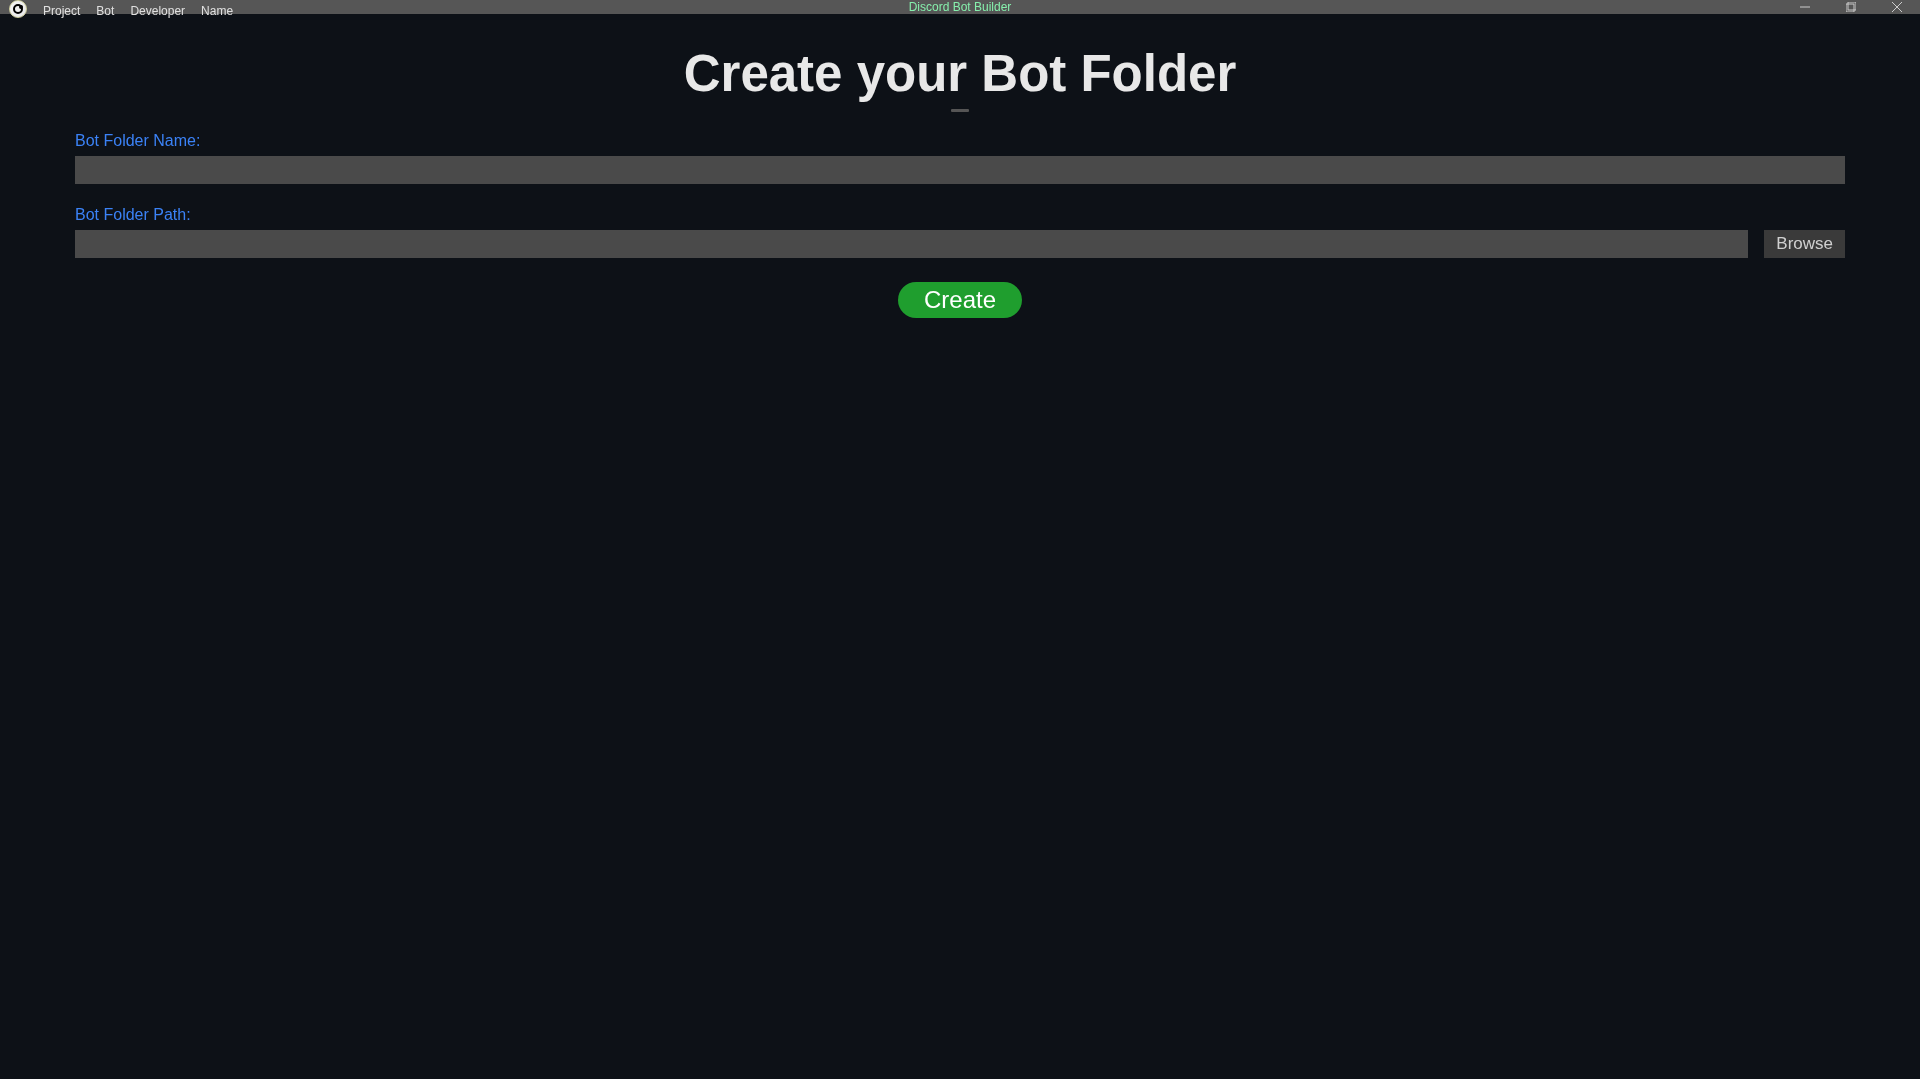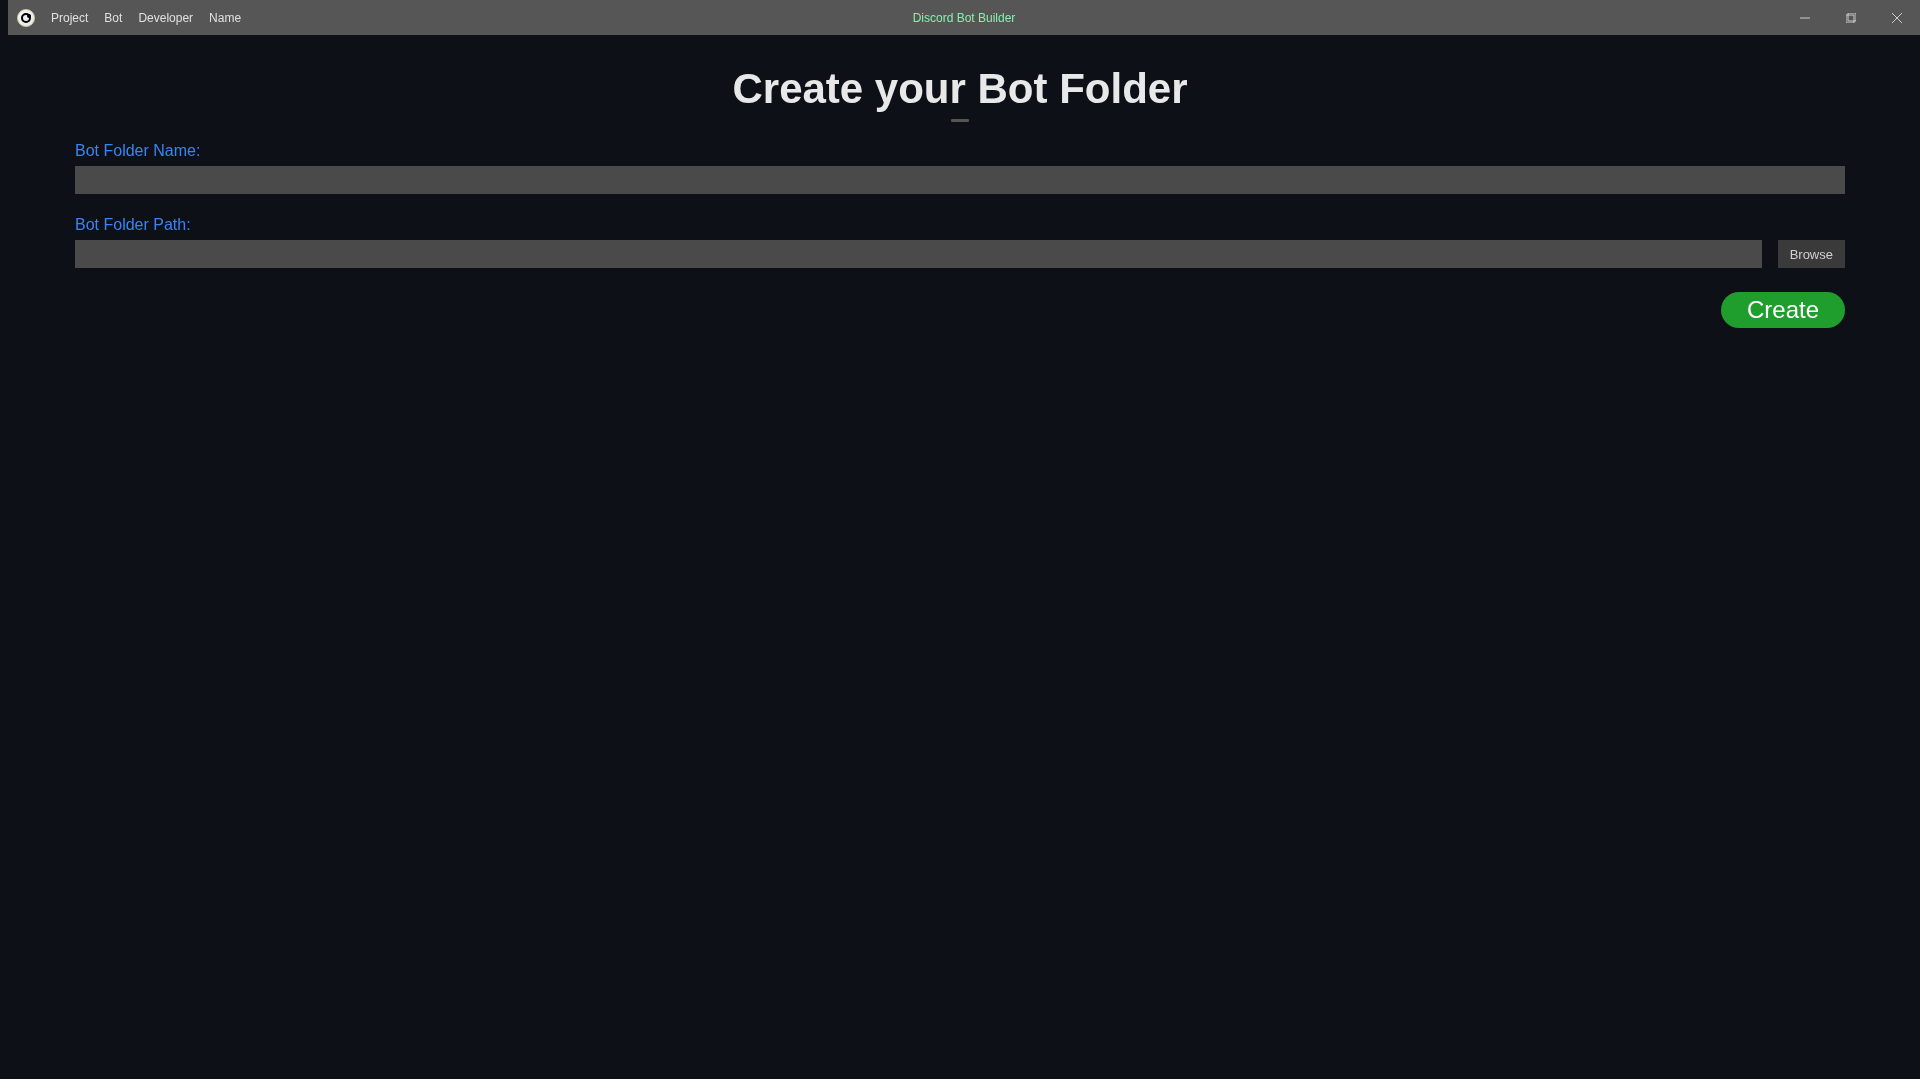--- a/index.html
+++ b/index.html
@@ -11,26 +11,25 @@
     body {
       width: 1920px;
       height: 1079px;
       background: #0d1117;
       font-family: 'Segoe UI', Tahoma, Geneva, Verdana, sans-serif;
       color: #e0e0e0;
       overflow: hidden;
     }
     
     .titlebar {
-      height: 35px;
+      height: 14px;
       background: #565656;
       display: flex;
-      align-items: center;
+      align-items: flex-start;
       position: relative;
-      margin-left: 8px;
     }
     
     .app-icon {
       width: 18px;
       height: 18px;
       margin-left: 9px;
       margin-right: 8px;
       border-radius: 50%;
       background: linear-gradient(135deg, #f5f5f5 0%, #e8e8e8 100%);
       display: flex;
@@ -94,21 +93,21 @@
       cursor: pointer;
       color: #e0e0e0;
     }
     
     .content {
       padding: 30px 75px;
     }
     
     .page-title {
       text-align: center;
-      font-size: 42px;
+      font-size: 51px;
       font-weight: 600;
       color: #e8e8e8;
       margin-bottom: 6px;
     }
     
     .title-underline {
       width: 18px;
       height: 3px;
       background: #555;
       margin: 0 auto 20px auto;
@@ -145,30 +144,30 @@
     }
     
     .path-row .form-input {
       flex: 1;
     }
     
     .browse-button {
       background: #3a3a3a;
       border: none;
       color: #d0d0d0;
-      font-size: 13px;
+      font-size: 17px;
       padding: 0 12px;
       cursor: pointer;
       font-family: inherit;
       height: 28px;
     }
     
     .create-button-wrapper {
       display: flex;
-      justify-content: flex-end;
+      justify-content: center;
       margin-top: 24px;
     }
     
     .create-button {
       background: #1f9e2e;
       border: none;
       color: #fff;
       font-size: 24px;
       padding: 4px 26px;
       border-radius: 20px;

